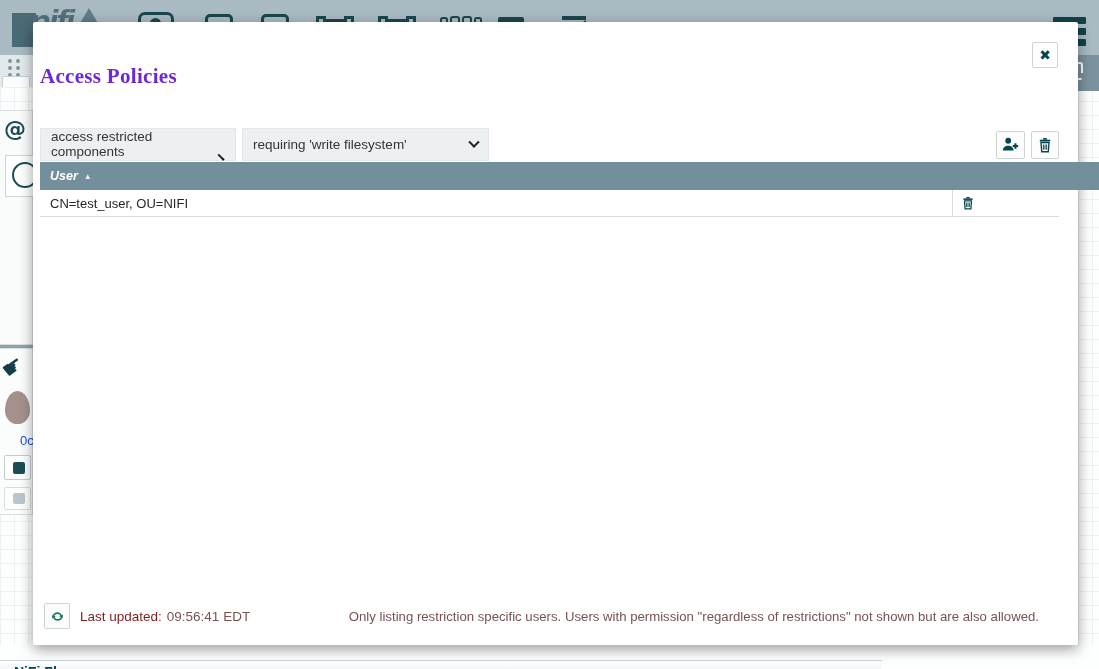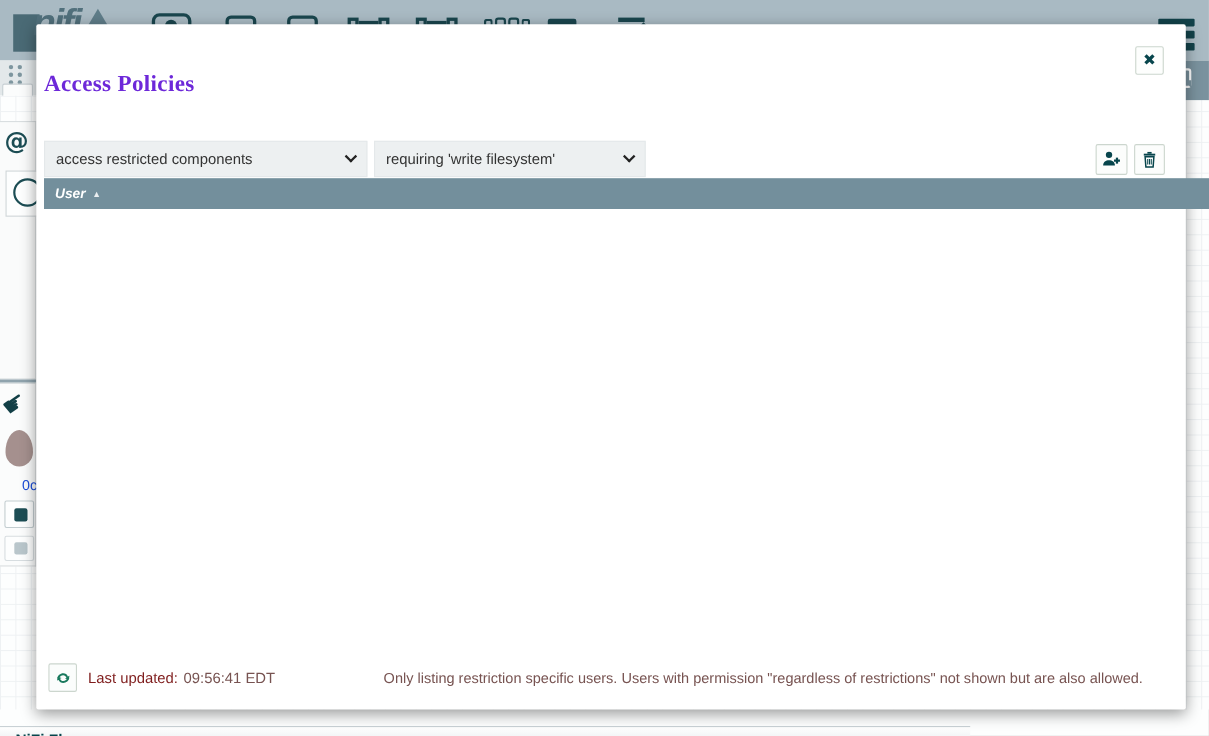--- a/index.html
+++ b/index.html
@@ -60,21 +60,21 @@
   .modal{position:absolute;left:33px;top:22px;width:1045px;height:623px;background:#ffffff;
     border-radius:2px;box-shadow:0 4px 14px rgba(0,0,0,.4);}
   .close-btn{position:absolute;top:20px;right:20px;width:26px;height:26px;background:#fdfefd;
     border:1px solid #ccd6ce;border-radius:2px;display:flex;align-items:center;justify-content:center;
     font:700 14px "DejaVu Sans",sans-serif;color:#07454c;cursor:pointer;}
   .dlg-title{position:absolute;left:7px;top:42px;font-family:"Liberation Serif","DejaVu Serif",serif;
     font-weight:700;font-size:21px;color:#6d28d9;letter-spacing:.3px;}
   .controls{position:absolute;left:7px;top:106px;right:19px;display:flex;align-items:center;gap:6px;}
   .combo{height:33px;background:#edf0f1;border:1px solid #e4e8ea;display:flex;align-items:center;
     padding:0 10px;font-size:13.5px;color:#333;cursor:pointer;}
-  .combo-policy{width:294px;}
+  .combo-policy{width:196px;flex-direction:column;}
   .combo-scope{width:247px;}
   .combo .chev{margin-left:auto;width:8px;height:8px;border-right:2.5px solid #222;border-bottom:2.5px solid #222;
     transform:rotate(45deg) translate(-2px,-2px);}
   .ctl-spacer{flex:1;}
   .sq-btn{width:29px;height:28px;background:#fcfdfc;border:1px solid #ccd6ce;border-radius:2px;
     display:flex;align-items:center;justify-content:center;cursor:pointer;}
   .tbl-header{position:absolute;left:7px;top:140px;width:1067px;height:28px;background:#738f9c;
     display:flex;align-items:center;padding-left:10px;}
   .tbl-header .hdr-label{font:italic 700 12.5px "Liberation Sans",sans-serif;color:#ffffff;}
   .tbl-header .sort-caret{font-size:8px;color:rgba(255,255,255,.85);margin-left:6px;padding-top:1px;}
@@ -218,20 +218,37 @@
           </g>
         </svg>
       </div>
     </div>
 
     <div class="tbl-header">
       <span class="hdr-label">User</span>
       <span class="sort-caret">▲</span>
     </div>
 
+    <div class="tbl-row">
+      <div class="cell-user">CN=test_user, OU=NIFI</div>
+      <div class="cell-actions">
+        <span class="row-trash">
+          <svg width="14" height="14" viewBox="0 0 20 20">
+            <rect x="3.5" y="3.4" width="13" height="2.2" fill="#07454c"></rect>
+            <rect x="7.6" y="1.4" width="4.8" height="2" fill="#07454c"></rect>
+            <path d="M5 6.9h10l-.9 11.5H5.9z" fill="none" stroke="#07454c" stroke-width="1.8"></path>
+            <g stroke="#07454c" stroke-width="1.3">
+              <line x1="8" y1="9.4" x2="8" y2="15.8"></line>
+                <line x1="10" y1="9.4" x2="10" y2="15.8"></line>
+                <line x1="12" y1="9.4" x2="12" y2="15.8"></line>
+            </g>
+          </svg>
+        </span>
+      </div>
+    </div>
 
     <div class="dlg-footer">
       <div class="refresh-btn">
         <svg width="15" height="15" viewBox="0 0 20 20" fill="#1a7a5e">
           <path d="M10 4.2c2.5 0 4.7 1.5 5.6 3.7l2-.7-1.2 4.6-4.4-1.7 1.9-.7C13.2 7.8 11.7 6.6 10 6.6 7.5 6.6 5.5 8.2 5 10.5H2.6C3.2 7 6.3 4.2 10 4.2z"></path>
           <path d="M10 15.8c-2.5 0-4.7-1.5-5.6-3.7l-2 .7 1.2-4.6 4.4 1.7-1.9.7c.7 1.6 2.2 2.8 3.9 2.8 2.5 0 4.5-1.6 5-3.9h2.4c-.6 3.5-3.7 6.3-7.4 6.3z"></path>
         </svg>
       </div>
       <span class="last-updated-label">Last updated:</span>
       <span class="last-updated-value">09:56:41 EDT</span>

